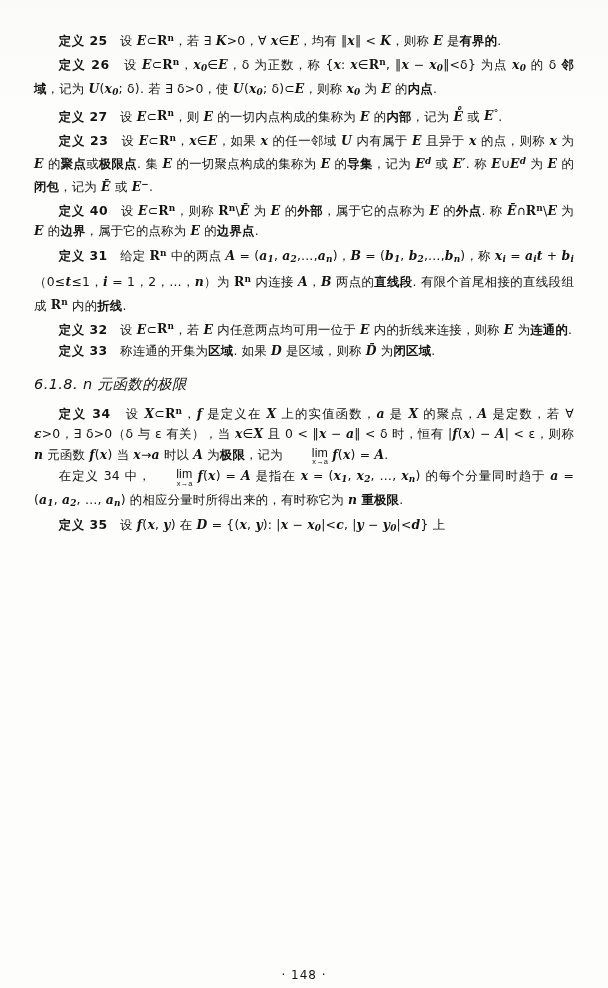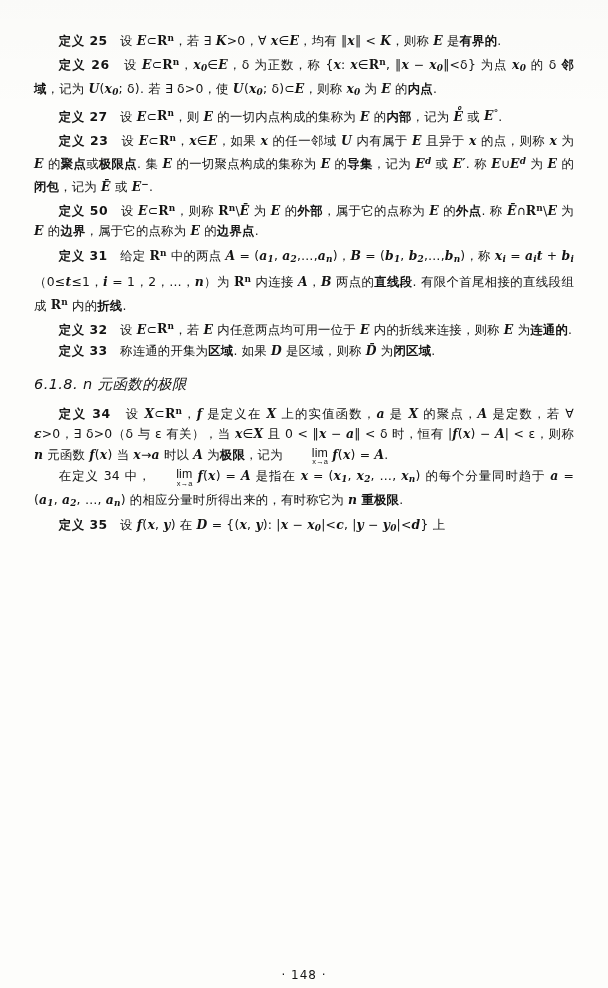--- a/index.html
+++ b/index.html
@@ -119,21 +119,21 @@
       设 <span class="mathv">E</span>⊂<span class="mathb">R<span class="sup">n</span></span>，则 <span class="mathv">E</span> 的一切内点构成的集称为 <span class="mathv">E</span> 的<span class="bold">内部</span>，记为 <span class="mathv">E̊</span> 或 <span class="mathv">E<span class="sup">°</span></span>.
     </p>
 
     <p class="para">
       <span class="defterm">定义 23</span>&nbsp;&nbsp;
       设 <span class="mathv">E</span>⊂<span class="mathb">R<span class="sup">n</span></span>，<span class="mathv">x</span>∈<span class="mathv">E</span>，如果 <span class="mathv">x</span> 的任一邻域 <span class="mathv">U</span> 内有属于 <span class="mathv">E</span> 且异于 <span class="mathv">x</span> 的点，则称 <span class="mathv">x</span> 为 <span class="mathv">E</span> 的<span class="bold">聚点</span>或<span class="bold">极限点</span>. 集 <span class="mathv">E</span> 的一切聚点构成的集称为 <span class="mathv">E</span> 的<span class="bold">导集</span>，记为 <span class="mathv">E<span class="sup">d</span></span> 或 <span class="mathv">E′</span>. 称 <span class="mathv">E</span>∪<span class="mathv">E<span class="sup">d</span></span> 为 <span class="mathv">E</span> 的<span class="bold">闭包</span>，记为 <span class="mathv">Ē</span> 或 <span class="mathv">E<span class="sup">−</span></span>.
     </p>
 
 
     <p class="para">
-      <span class="defterm">定义 50</span>&nbsp;&nbsp;
+      <span class="defterm">定义 40</span>&nbsp;&nbsp;
       设 <span class="mathv">E</span>⊂<span class="mathb">R<span class="sup">n</span></span>，则称 <span class="mathb">R<span class="sup">n</span></span>\<span class="mathv">Ē</span> 为 <span class="mathv">E</span> 的<span class="bold">外部</span>，属于它的点称为 <span class="mathv">E</span> 的<span class="bold">外点</span>. 称 <span class="mathv">Ē</span>∩<span class="mathb">R<span class="sup">n</span></span>\<span class="mathv">E</span> 为 <span class="mathv">E</span> 的<span class="bold">边界</span>，属于它的点称为 <span class="mathv">E</span> 的<span class="bold">边界点</span>.
     </p>
 
     <p class="para">
       <span class="defterm">定义 31</span>&nbsp;&nbsp;
       给定 <span class="mathb">R<span class="sup">n</span></span> 中的两点 <span class="mathv">A</span> = (<span class="mathv">a<span class="sub">1</span></span>, <span class="mathv">a<span class="sub">2</span></span>,…,<span class="mathv">a<span class="sub">n</span></span>)，<span class="mathv">B</span> = (<span class="mathv">b<span class="sub">1</span></span>, <span class="mathv">b<span class="sub">2</span></span>,…,<span class="mathv">b<span class="sub">n</span></span>)，称 <span class="mathv">x<span class="sub">i</span></span> = <span class="mathv">a<span class="sub">i</span></span><span class="mathv">t</span> + <span class="mathv">b<span class="sub">i</span></span>（0≤<span class="mathv">t</span>≤1，<span class="mathv">i</span> = 1，2，…，<span class="mathv">n</span>）为 <span class="mathb">R<span class="sup">n</span></span> 内连接 <span class="mathv">A</span>，<span class="mathv">B</span> 两点的<span class="bold">直线段</span>. 有限个首尾相接的直线段组成 <span class="mathb">R<span class="sup">n</span></span> 内的<span class="bold">折线</span>.
     </p>
 
     <p class="para">
       <span class="defterm">定义 32</span>&nbsp;&nbsp;

